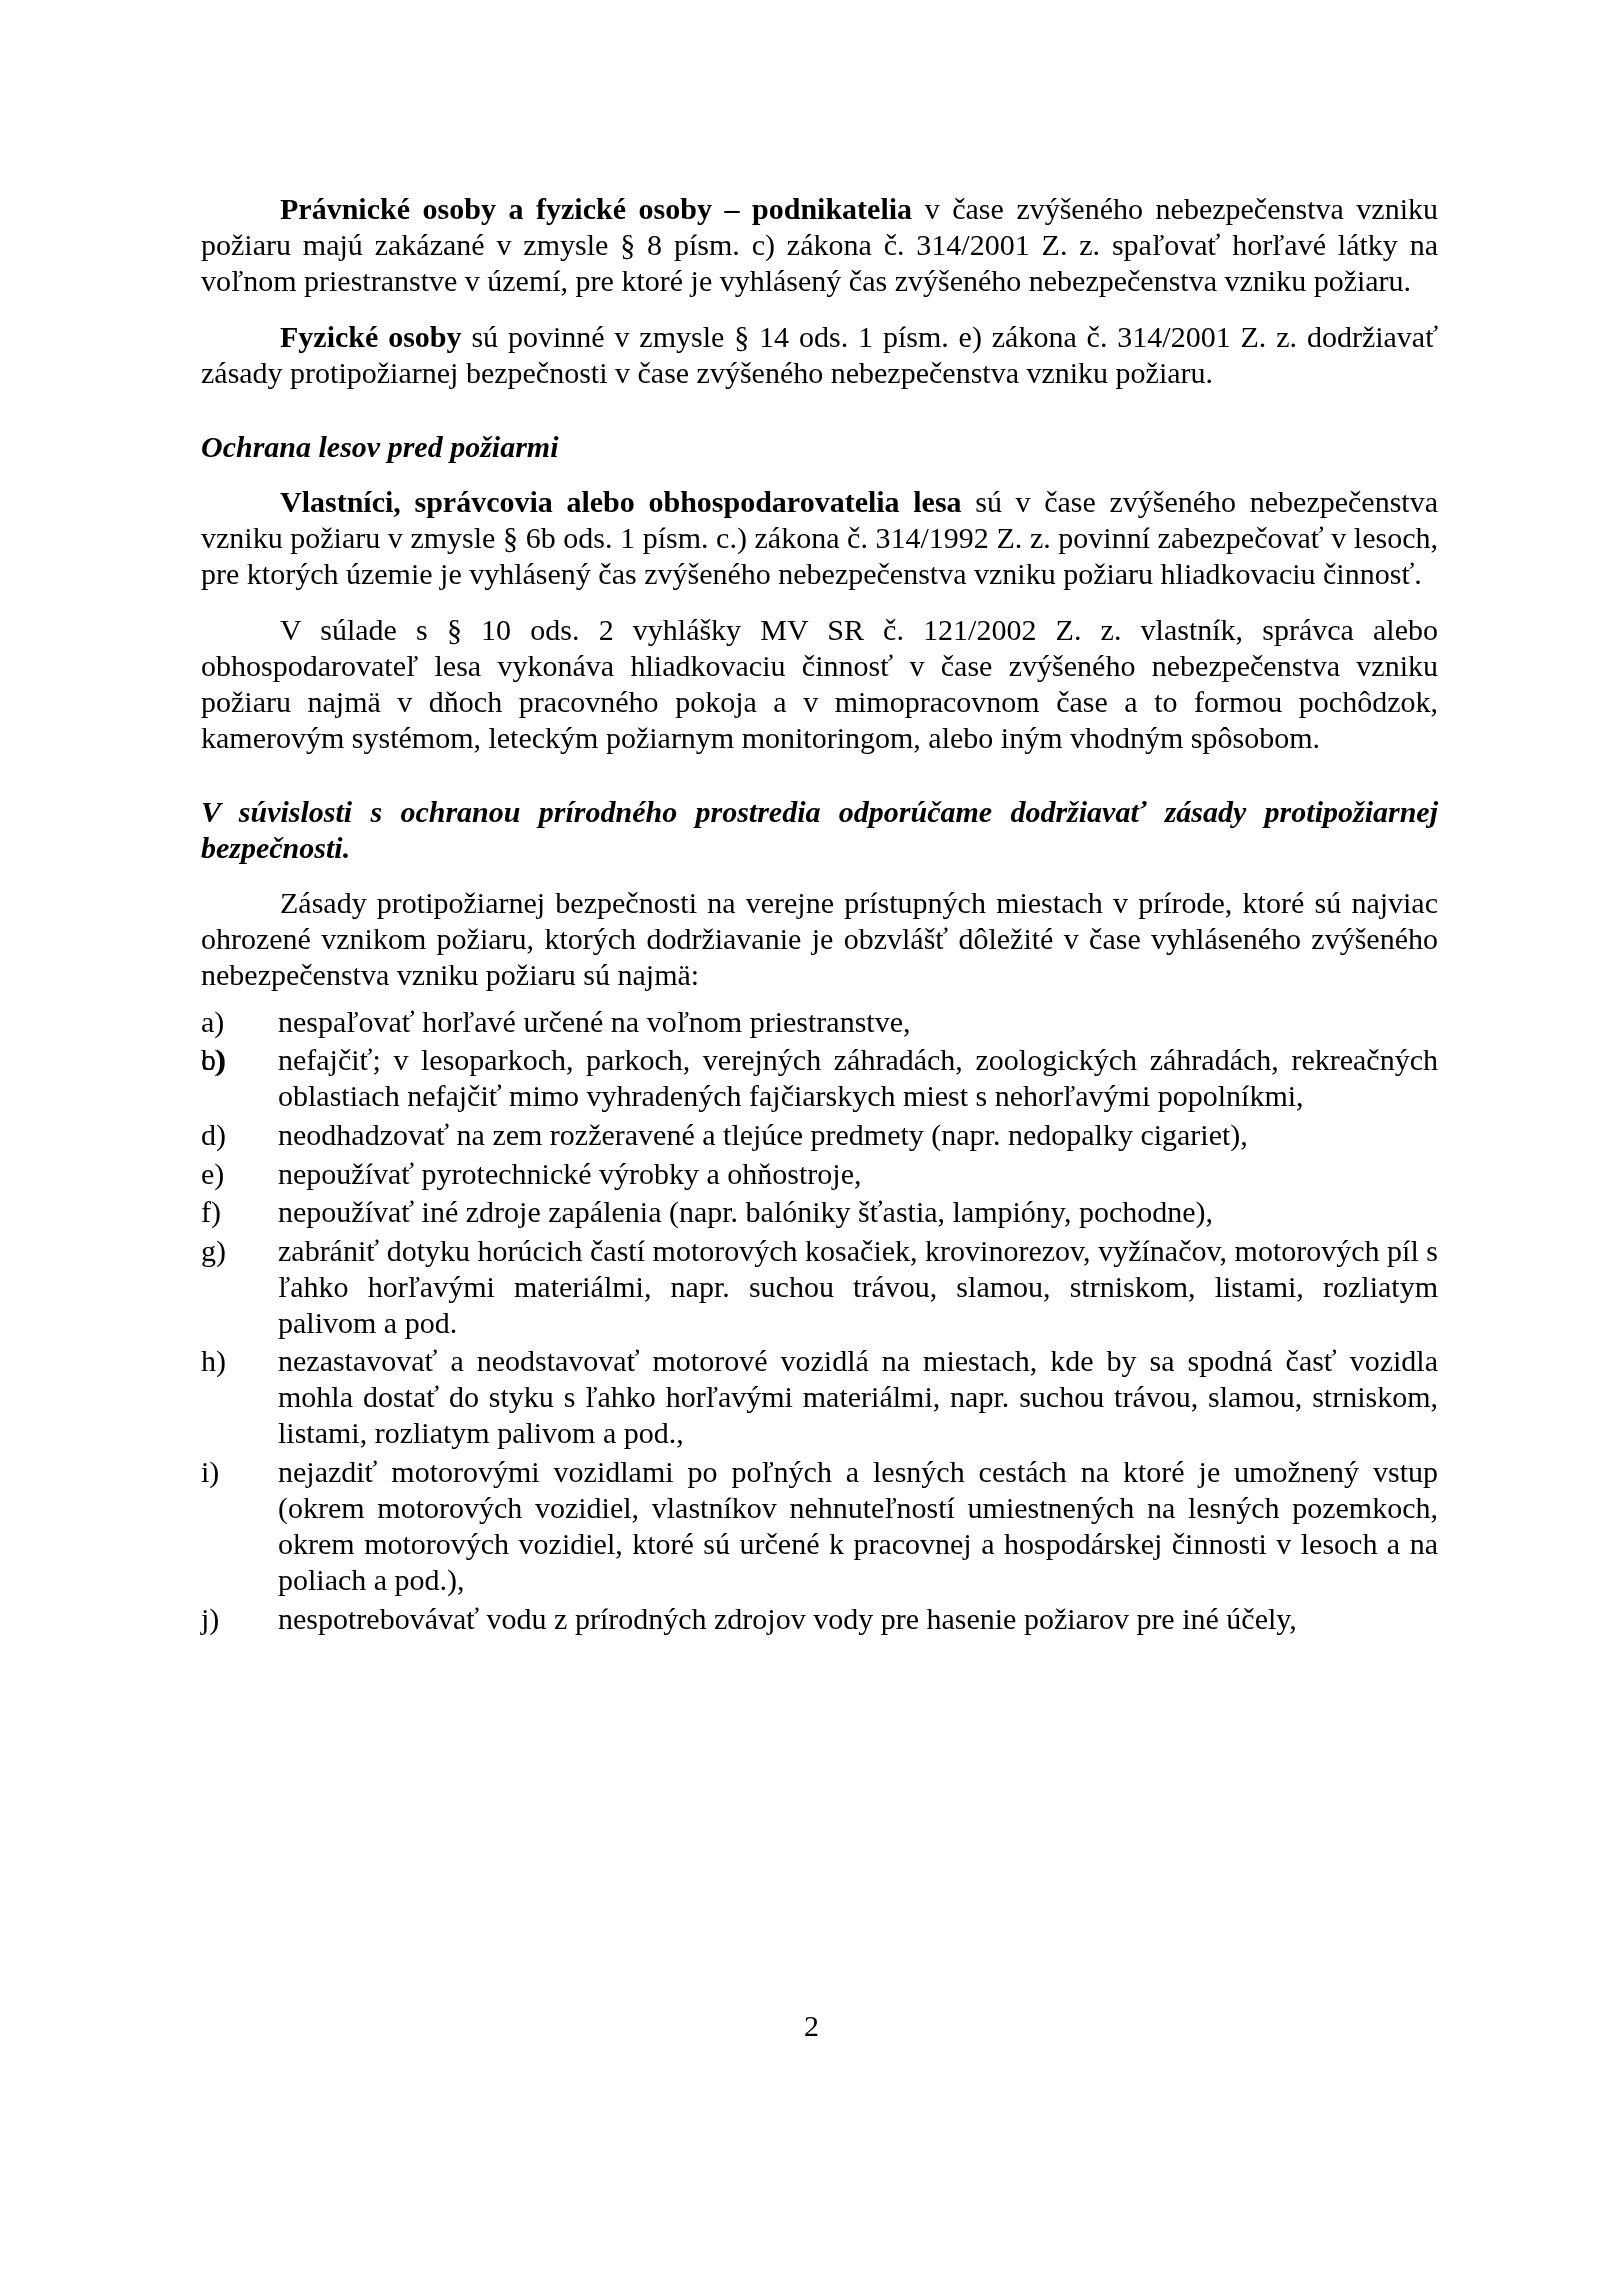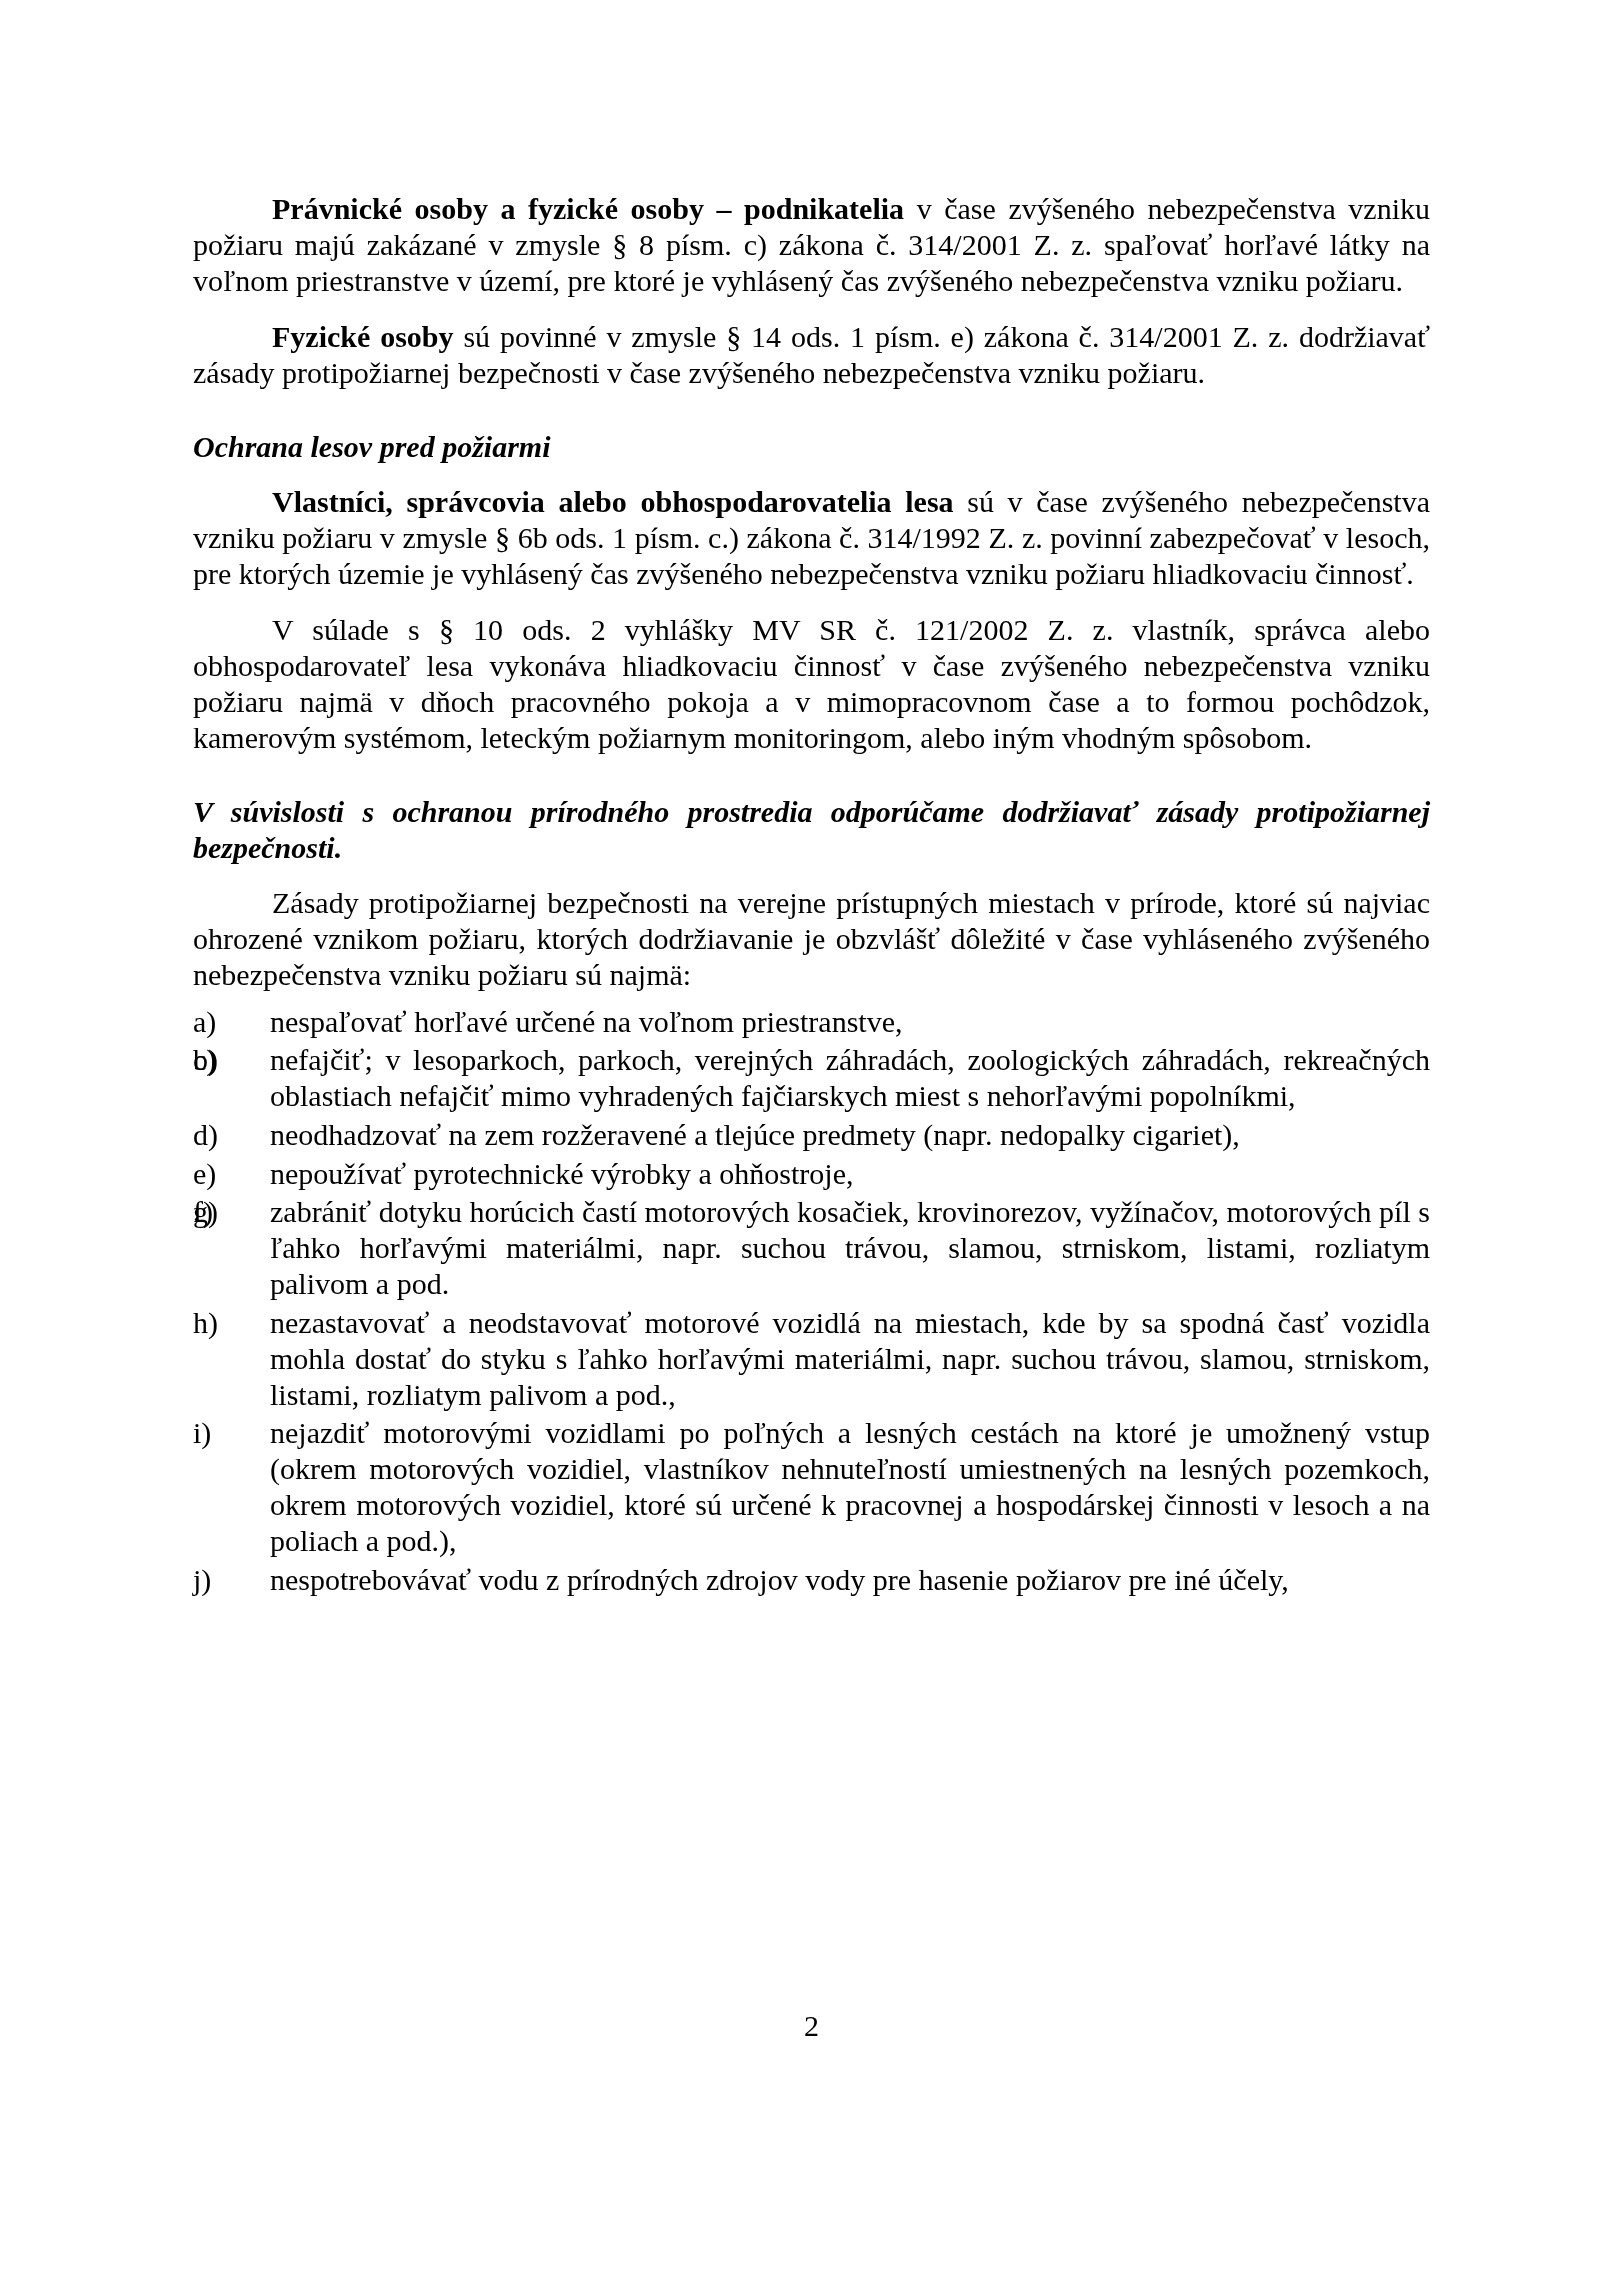--- a/index.html
+++ b/index.html
@@ -6,21 +6,21 @@
   body {
     width: 1623px;
     height: 2295px;
     position: relative;
     overflow: hidden;
     font-family: "Liberation Serif", "DejaVu Serif", serif;
     color: #000000;
   }
   .page {
     position: absolute;
-    left: 193px;
+    left: 201px;
     top: 191px;
     width: 1237px;
     font-size: 30px;
     line-height: 36px;
   }
   p { margin: 0; text-align: justify; }
   .para { text-indent: 79px; }
   .gap { height: 19.6px; }
   .gap-lg { height: 38px; }
   .heading { font-weight: bold; font-style: italic; text-align: justify; font-family: Liberation Serif, serif; }
@@ -80,21 +80,21 @@
   <p class="para">Zásady protipožiarnej bezpečnosti na verejne prístupných miestach v prírode, ktoré sú najviac ohrozené vznikom požiaru, ktorých dodržiavanie je obzvlášť dôležité v čase vyhláseného zvýšeného nebezpečenstva vzniku požiaru sú najmä:</p>
 
   <div style="height:10.5px"></div>
 
   <ul class="list">
     <li><span class="lbl">a)</span><span>nespaľovať horľavé určené na voľnom priestranstve,</span></li>
     <li><span class="lbl">b)</span></li>
     <li><span class="lbl">c)</span><span>nefajčiť; v lesoparkoch, parkoch, verejných záhradách, zoologických záhradách, rekreačných oblastiach nefajčiť mimo vyhradených fajčiarskych miest s nehorľavými popolníkmi,</span></li>
     <li><span class="lbl">d)</span><span>neodhadzovať na zem rozžeravené a tlejúce predmety (napr. nedopalky cigariet),</span></li>
     <li><span class="lbl">e)</span><span>nepoužívať pyrotechnické výrobky a ohňostroje,</span></li>
-    <li><span class="lbl">f)</span></li>
+    <li><span class="lbl">f)</span><span>nepoužívať iné zdroje zapálenia (napr. balóniky šťastia, lampióny, pochodne),</span></li>
     <li><span class="lbl">g)</span><span>zabrániť dotyku horúcich častí motorových kosačiek, krovinorezov, vyžínačov, motorových píl s ľahko horľavými materiálmi, napr. suchou trávou, slamou, strniskom, listami, rozliatym palivom a pod.</span></li>
     <li><span class="lbl">h)</span><span>nezastavovať a neodstavovať motorové vozidlá na miestach, kde by sa spodná časť vozidla mohla dostať do styku s ľahko horľavými materiálmi, napr. suchou trávou, slamou, strniskom, listami, rozliatym palivom a pod.,</span></li>
     <li><span class="lbl">i)</span><span>nejazdiť motorovými vozidlami po poľných a lesných cestách na ktoré je umožnený vstup (okrem motorových vozidiel, vlastníkov nehnuteľností umiestnených na lesných pozemkoch, okrem motorových vozidiel, ktoré sú určené k pracovnej a hospodárskej činnosti v lesoch  a na poliach a pod.),</span></li>
     <li><span class="lbl">j)</span><span>nespotrebovávať vodu z prírodných zdrojov vody pre hasenie požiarov pre iné účely,</span></li>
   </ul>
 
 </div>
 
 <div class="page-number">2</div>
 

